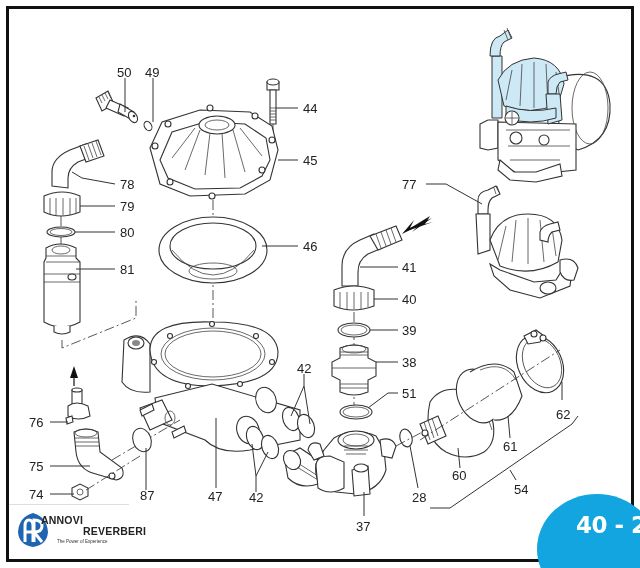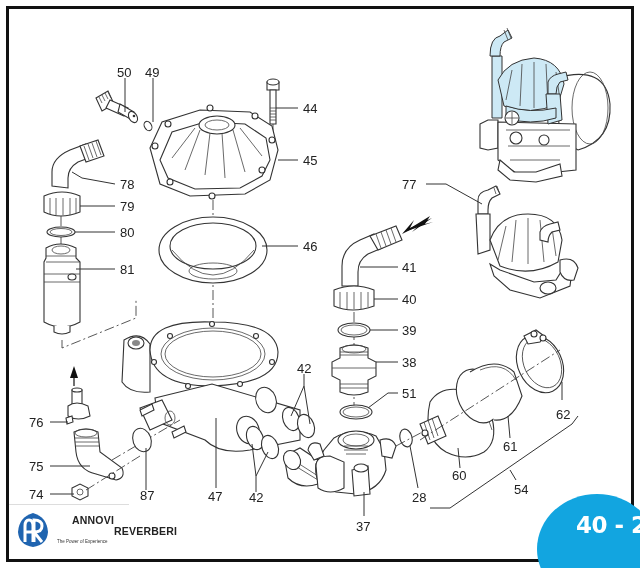--- a/index.html
+++ b/index.html
@@ -7,21 +7,21 @@
   #frame { position:absolute; left:6px; top:6px; width:622px; height:550px; border:3px solid #111; background:#fff; overflow:hidden; }
   #art { position:absolute; left:0; top:0; width:640px; height:568px; }
   .lbl { font-family:"Liberation Sans", sans-serif; font-size:13px; fill:#222; }
   .ln { stroke:#333; stroke-width:1; fill:none; }
   .part { stroke:#333; stroke-width:1.1; fill:#fff; }
   .thin { stroke:#444; stroke-width:0.8; fill:none; }
   .dash { stroke:#444; stroke-width:0.9; fill:none; stroke-dasharray:10 3 2 3; }
   .blue { fill:#cde9f5; stroke:#333; stroke-width:1; }
   #logo { position:absolute; left:16px; top:508px; width:110px; height:44px; }
   #logo-sep { position:absolute; left:9px; top:504px; width:120px; height:1px; background:#ddd; }
-  #logo-name1, #logo-name2 { position:absolute; left:56px; font-family:"Liberation Sans", sans-serif; font-weight:bold; font-size:10.5px; color:#222; letter-spacing:0.2px; line-height:11px; }
+  #logo-name1, #logo-name2 { position:absolute; left:25px; font-family:"Liberation Sans", sans-serif; font-weight:bold; font-size:10.5px; color:#222; letter-spacing:0.2px; line-height:11px; }
   #logo-name1 { top:7px; }
   #logo-name2 { top:18px;padding-left:42px; }
   #logo-tag { position:absolute; left:41px; top:31px; font-family:"Liberation Sans", sans-serif; font-size:4.5px; color:#333; white-space:nowrap; }
   #logo-mark { position:absolute; left:0; top:4px; width:34px; height:36px; }
   #badge { position:absolute; left:537px; top:494px; width:120px; height:110px; border-radius:50%; background:#12a5e0; }
   #badge-text { position:absolute; left:576px; top:512px; font-family:"DejaVu Sans", sans-serif; font-weight:bold; font-size:23px; color:#fff; white-space:nowrap; letter-spacing:-0.5px; }
 </style>
 </head>
 <body>
 

